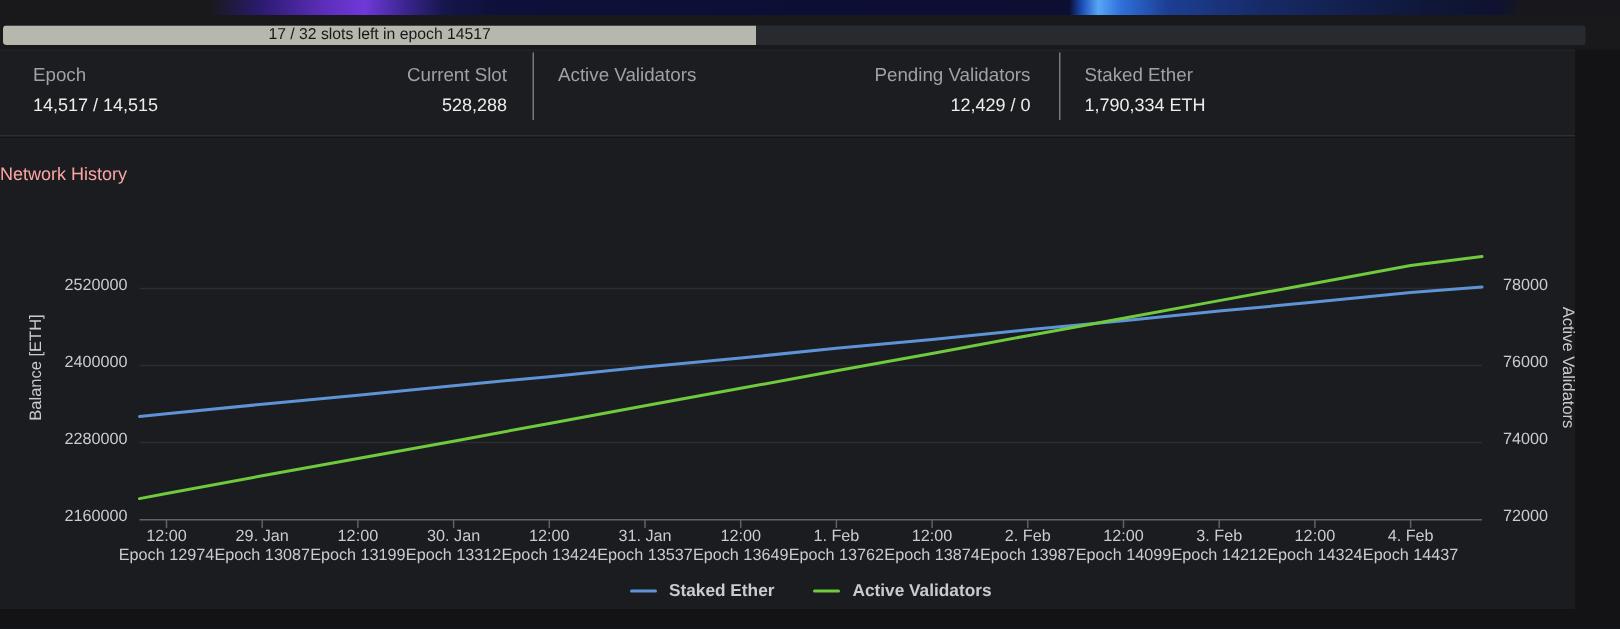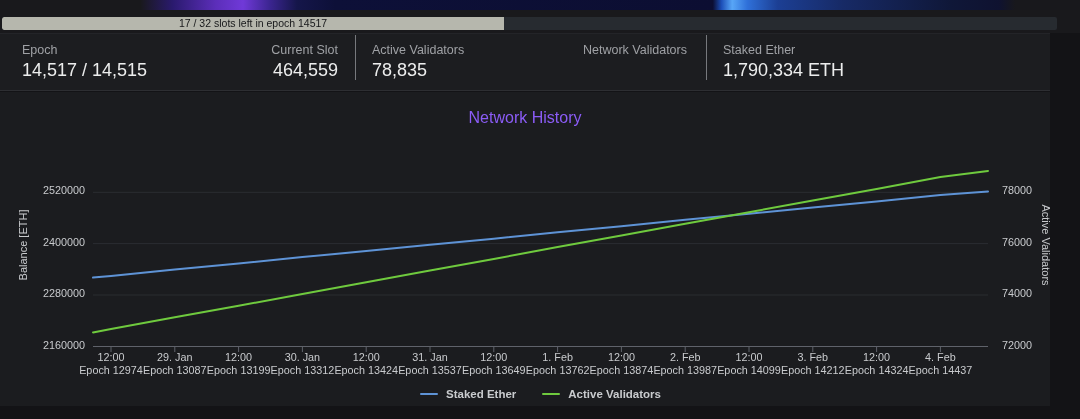--- a/index.html
+++ b/index.html
@@ -25,25 +25,25 @@
   .stats-bar{position:absolute;left:0;top:33px;width:1050px;height:58px;background:#1c1d20;
     border-top:1px solid #232428;border-bottom:1px solid #2d2e32;box-sizing:border-box;display:flex;}
   .stat-group{box-sizing:border-box;display:flex;justify-content:space-between;position:relative;padding-top:8px;}
   .stat-group:nth-child(1){width:355px;padding-left:22px;padding-right:17px;}
   .stat-group:nth-child(2){width:351px;padding-left:17px;padding-right:19px;}
   .stat-group:nth-child(3){width:344px;padding-left:17px;padding-right:22px;}
   .stat-group + .stat-group::before{content:'';position:absolute;left:0;top:1px;bottom:10px;width:1px;background:#77797d;}
   .stat{display:flex;flex-direction:column;}
   .stat.right{text-align:right;margin-left:16px;}
   .stat-label{font-size:12.5px;line-height:16px;color:#9fa1a5;}
-  .stat-value{font-size:18px;line-height:23px;color:#eceded;margin-top:1px;white-space:nowrap;}
+  .stat-value{font-size:12px;line-height:23px;color:#eceded;margin-top:1px;white-space:nowrap;}
 
   
   .chart-card{position:absolute;left:0;top:92px;width:1050px;height:327px;background:#1b1c1f;}
-  .chart-title{position:absolute;left:0;top:17px;width:100%;text-align:center;font-size:16px;color:#8b5cf6;}
+  .chart-title{position:absolute;left:0;top:17px;width:100%;font-size:12px;color:#fca5a5;}
   .chart-svg{position:absolute;left:0;top:0;width:1050px;height:327px;display:block;}
   .chart-svg text{font-family:"Liberation Sans","DejaVu Sans",sans-serif;}
   .gridline{stroke:#2b2d31;stroke-width:1;}
   .axisline{stroke:#5f626a;stroke-width:1;fill:none;}
   .series{fill:none;stroke-width:2;stroke-linejoin:round;stroke-linecap:round;}
   .ytick,.xt,.axtitle{fill:#c9cbce;}
   .ytick{font-size:10.8px;}
   .xt{font-size:10.8px;text-anchor:middle;}
   .axtitle{font-size:11px;text-anchor:middle;}
 
@@ -68,30 +68,30 @@
   </div>
 
   <div class="stats-bar">
     <div class="stat-group">
       <div class="stat left">
         <div class="stat-label">Epoch</div>
         <div class="stat-value">14,517 / 14,515</div>
       </div>
       <div class="stat right">
         <div class="stat-label">Current Slot</div>
-        <div class="stat-value">464,559</div>
+        <div class="stat-value">528,288</div>
       </div>
     </div>
     <div class="stat-group">
       <div class="stat left">
         <div class="stat-label">Active Validators</div>
-        <div class="stat-value">78,835</div>
       </div>
       <div class="stat right">
-        <div class="stat-label">Network Validators</div>
+        <div class="stat-label">Pending Validators</div>
+        <div class="stat-value">12,429 / 0</div>
       </div>
     </div>
     <div class="stat-group">
       <div class="stat left">
         <div class="stat-label">Staked Ether</div>
         <div class="stat-value">1,790,334 ETH</div>
       </div>
     </div>
   </div>
 

